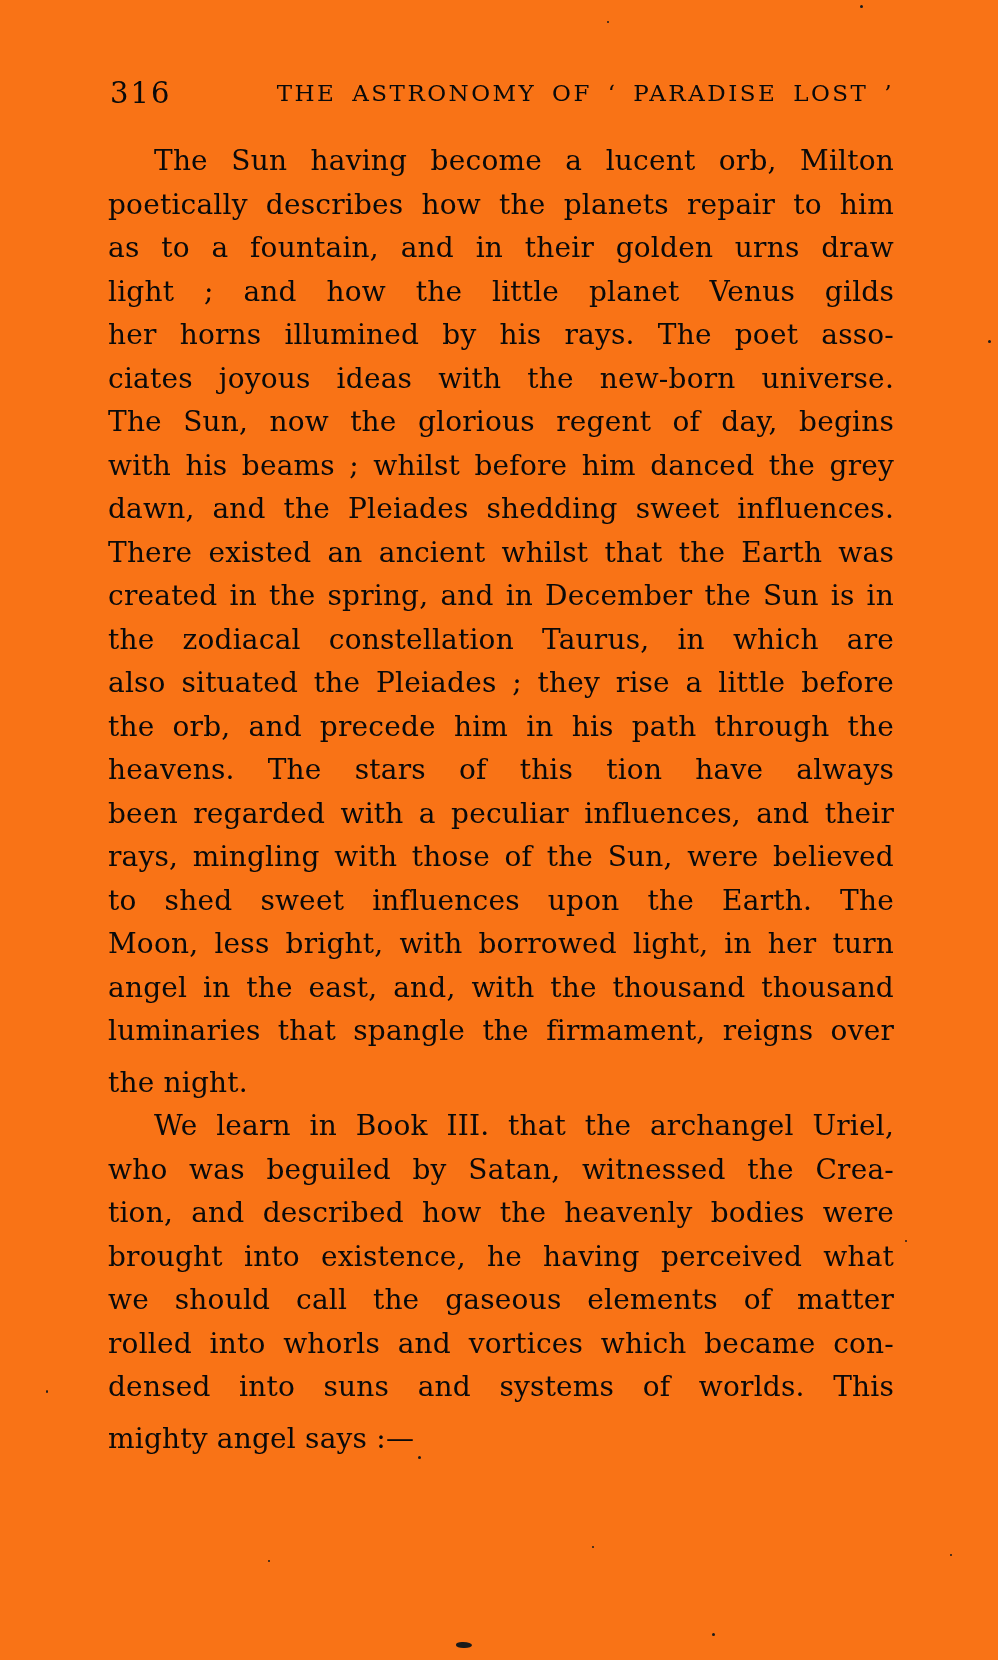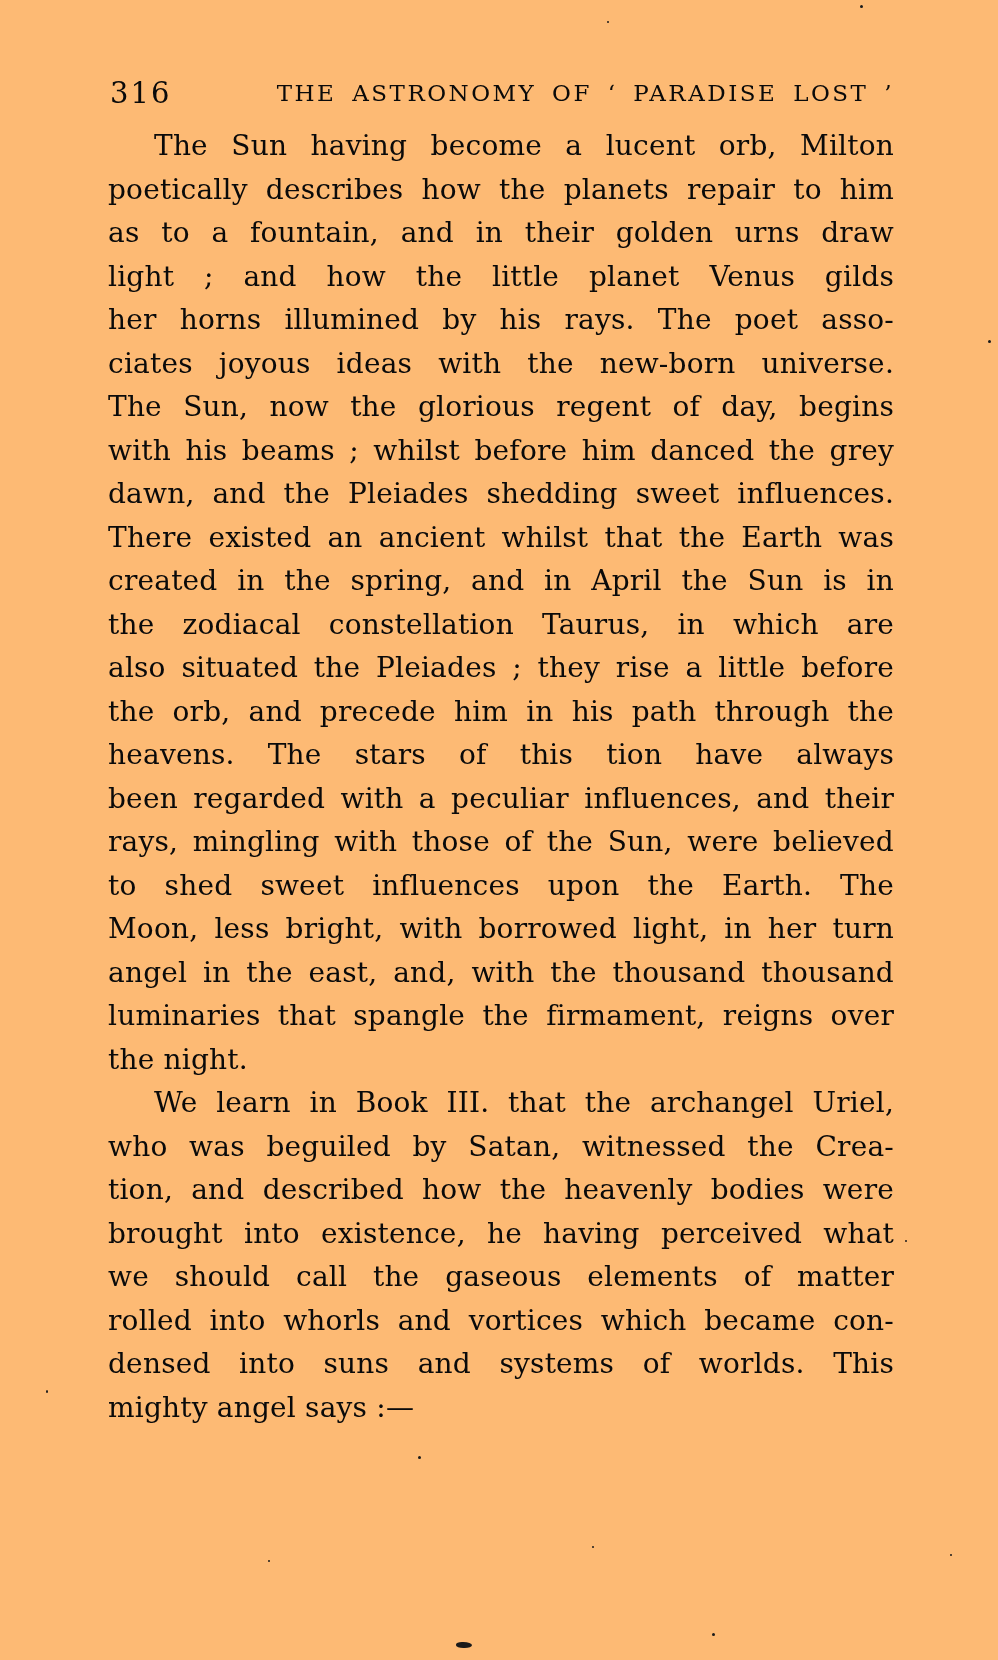--- a/index.html
+++ b/index.html
@@ -4,21 +4,21 @@
 <style>
   html, body {
     margin: 0;
     padding: 0;
     background: #ffffff;
   }
   .page {
     position: relative;
     width: 998px;
     height: 1660px;
-    background: #fdba74;
+    background: #f97316;
     color: #0a0a0a;
     font-family: "DejaVu Serif", "Liberation Serif", serif;
     overflow: hidden;
   }
   .header {
     position: absolute;
     top: 76px;
     left: 108px;
     width: 786px;
     height: 34px;
@@ -37,36 +37,37 @@
     width: 100%;
     top: 4px;
     text-align: right;
     font-size: 23px;
     letter-spacing: 2.5px;
     word-spacing: 6px;
     white-space: nowrap;
   }
   .body-text {
     position: absolute;
-    top: 124px;
+    top: 139px;
     left: 108px;
     width: 786px;
     font-size: 28px;
     line-height: 43.5px;
     letter-spacing: 0.2px;
   }
   .line {
     text-align: justify;
     text-align-last: justify;
   }
   .line.first {
     text-indent: 46px;
   }
   .line.last {
     text-align-last: left;
+    margin-top: 8px;
   }
   .speck {
     position: absolute;
     background: #1a1a1a;
     border-radius: 50%;
   }
   .speck.s-mark {
     border-radius: 40% 60% 50% 50%;
   }
 </style>
@@ -85,21 +86,21 @@
         <div class="line first">The Sun having become a lucent orb, Milton</div>
         <div class="line">poetically describes how the planets repair to him</div>
         <div class="line">as to a fountain, and in their golden urns draw</div>
         <div class="line">light ; and how the little planet Venus gilds</div>
         <div class="line">her horns illumined by his rays.  The poet asso-</div>
         <div class="line">ciates joyous ideas with the new-born universe.</div>
         <div class="line">The Sun, now the glorious regent of day, begins</div>
         <div class="line">with his beams ; whilst before him danced the grey</div>
         <div class="line">dawn, and the Pleiades shedding sweet influences.</div>
         <div class="line">There existed an ancient whilst that the Earth was</div>
-        <div class="line">created in the spring, and in April the Sun is in</div>
+        <div class="line">created in the spring, and in December the Sun is in</div>
         <div class="line">the zodiacal constellation Taurus, in which are</div>
         <div class="line">also situated the Pleiades ; they rise a little before</div>
         <div class="line">the orb, and precede him in his path through the</div>
         <div class="line">heavens.  The stars of this tion have always</div>
         <div class="line">been regarded with a peculiar influences, and their</div>
         <div class="line">rays, mingling with those of the Sun, were believed</div>
         <div class="line">to shed sweet influences upon the Earth.  The</div>
         <div class="line">Moon, less bright, with borrowed light, in her turn</div>
         <div class="line">angel in the east, and, with the thousand thousand</div>
         <div class="line">luminaries that spangle the firmament, reigns over</div>

